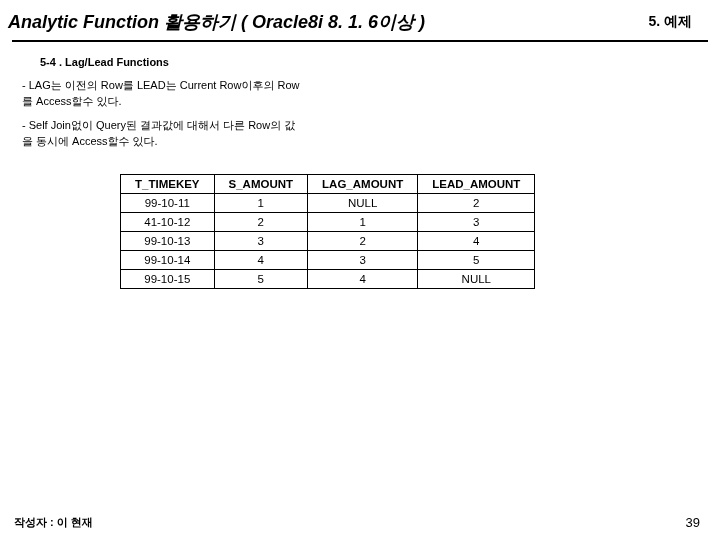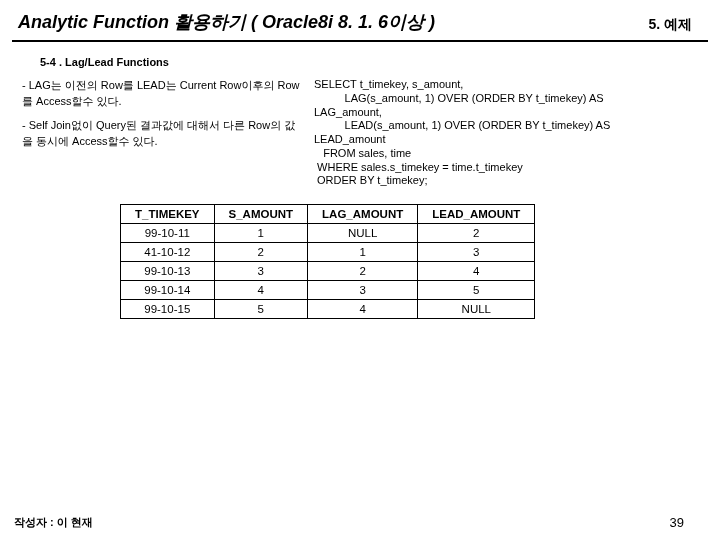--- a/index.html
+++ b/index.html
@@ -8,22 +8,22 @@
     width: 720px;
     height: 540px;
     background: #fff;
     font-family: "Malgun Gothic", "맑은 고딕", Arial, sans-serif;
     color: #000;
     position: relative;
     overflow: hidden;
   }
   .header {
     display: flex;
-    align-items: flex-end;
-    padding: 10px 18px 6px 18px;
+    align-items: center;
+    padding: 10px 18px 6px 8px;
   }
   .title {
     font-size: 18px;
     font-weight: bold;
     font-style: italic;
     flex: 1;
   }
   .chapter {
     font-size: 14px;
     font-weight: bold;
@@ -68,21 +68,21 @@
     border: 1.2px solid #000;
     padding: 3px 14px;
     text-align: center;
     min-width: 92px;
   }
   th { font-weight: bold; }
   .footer {
     position: absolute;
     bottom: 10px;
     left: 0;
-    right: 16px;
+    right: 0;
     display: flex;
     justify-content: space-between;
     padding: 0 20px 0 14px;
     font-size: 11px;
     font-weight: bold;
   }
   .pagenum { font-size: 13px; font-weight: normal; }
 </style>
 </head>
 <body>
@@ -93,28 +93,20 @@
 </div>
 <hr class="hr">
 
 <div class="section">5-4 . Lag/Lead Functions</div>
 
 <div class="body-row">
   <div class="desc-col">
     <p>- LAG는 이전의 Row를 LEAD는 Current Row이후의 Row를 Access할수 있다.</p>
     <p>- Self Join없이 Query된 결과값에 대해서 다른 Row의 값을 동시에 Access할수 있다.</p>
   </div>
-  <div class="sql-col">SELECT t_timekey, s_amount,
-          LAG(s_amount, 1) OVER (ORDER BY t_timekey) AS
-LAG_amount,
-          LEAD(s_amount, 1) OVER (ORDER BY t_timekey) AS
-LEAD_amount
-   FROM sales, time
- WHERE sales.s_timekey = time.t_timekey
- ORDER BY t_timekey;</div>
 </div>
 
 <div class="tbl-wrap">
   <table>
     <thead>
       <tr>
         <th>T_TIMEKEY</th>
         <th>S_AMOUNT</th>
         <th>LAG_AMOUNT</th>
         <th>LEAD_AMOUNT</th>

